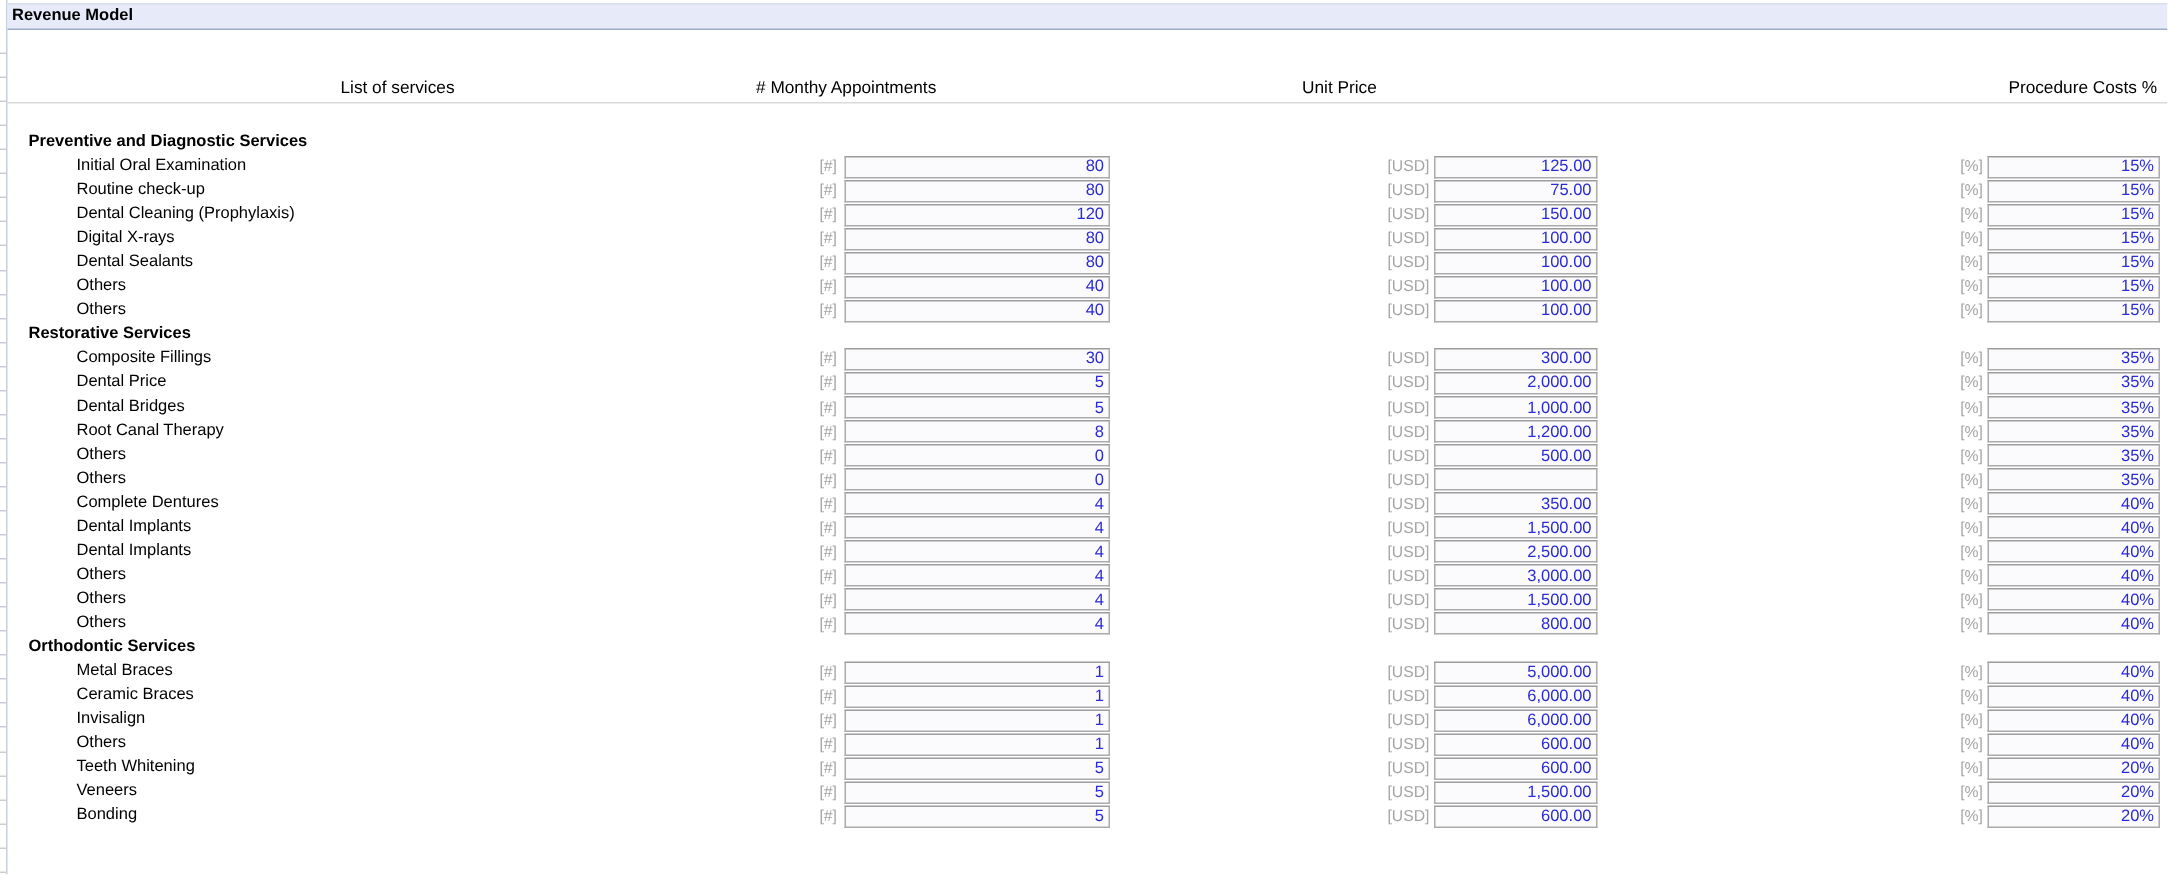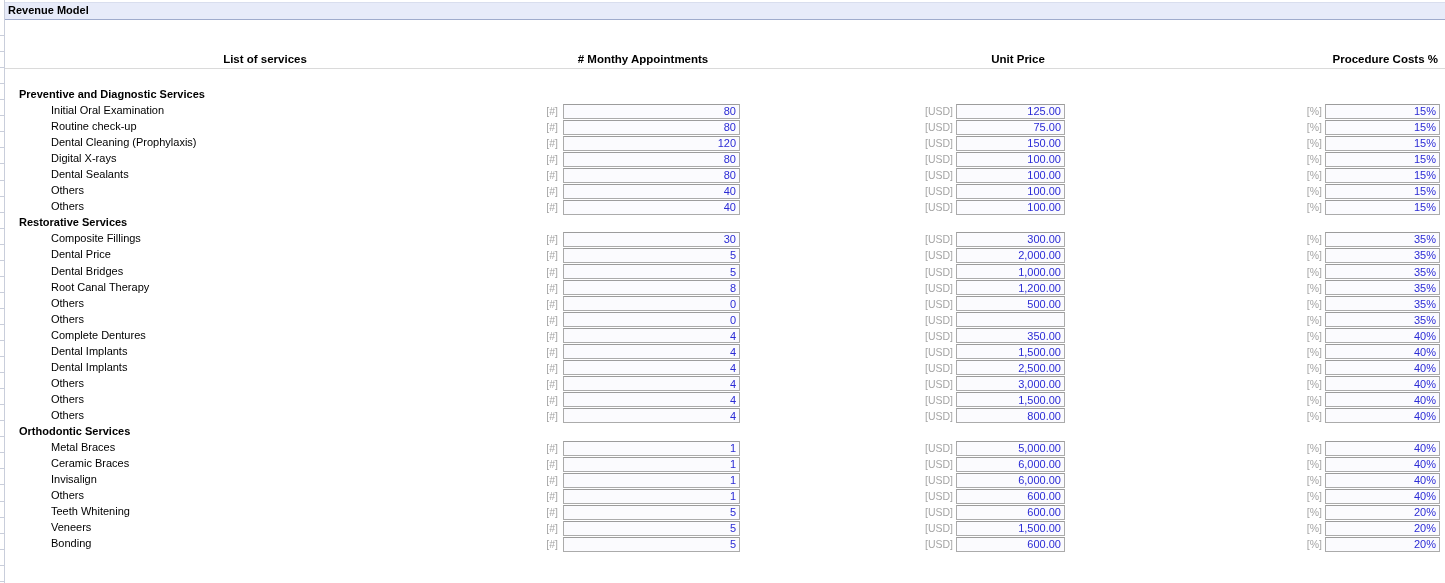--- a/index.html
+++ b/index.html
@@ -12,24 +12,24 @@
   .gutter-tick { position:absolute; left:0; width:4px; height:1px; background:#c9cedb; }
 
   
   .titlebar {
     position:absolute; left:5px; right:0; top:2px; height:16px;
     background:#e7ebf9; border-top:1px solid #d9deee; border-bottom:1px solid #9fabcc;
   }
   .titlebar .t { position:absolute; left:3px; top:1px; font-size:11px; font-weight:bold; white-space:nowrap; }
 
   
-  .colh { position:absolute; top:53px; font-size:11.5px; font-weight:bold; white-space:nowrap; }
+  .colh { position:absolute; top:53px; font-size:11.5px; font-weight:normal; white-space:nowrap; }
   #ch-services { left:100px; width:330px; text-align:center; }
-  #ch-appts    { left:492px; width:302px; text-align:center; }
-  #ch-unit     { left:868px; width:300px; text-align:center; }
+  #ch-appts    { left:504px; width:302px; }
+  #ch-unit     { left:868px; width:300px; text-align:left; }
   #ch-costs    { right:7px;  text-align:right; }
   .head-underline { position:absolute; left:5px; right:0; top:68px; height:1px; background:#dadada; }
 
   
   #rows { position:absolute; left:0; top:87px; right:0; }
   .row { position:relative; height:16.05px; }
   .sec-name { position:absolute; left:19px; top:1px; font-size:11px; font-weight:bold; white-space:nowrap; }
   .svc-name { position:absolute; left:27px; top:1px; font-size:11px; white-space:nowrap;margin-left:24px; }
 
   .ulabel { position:absolute; top:2px; font-size:10.5px; color:#a5a5a5; text-align:right; white-space:nowrap; }

